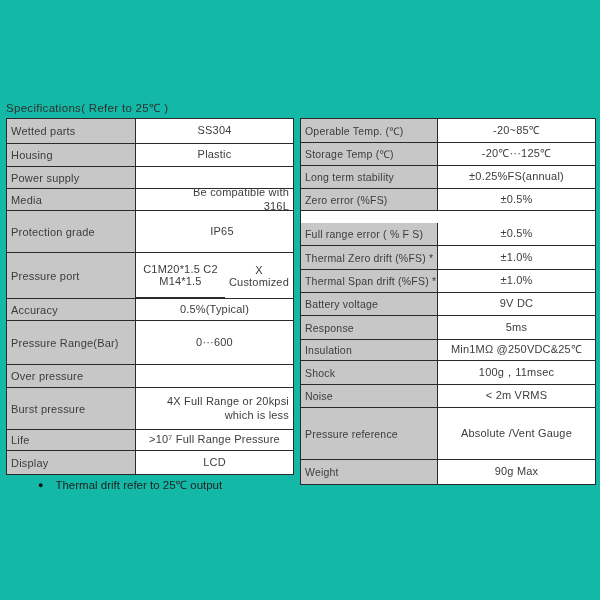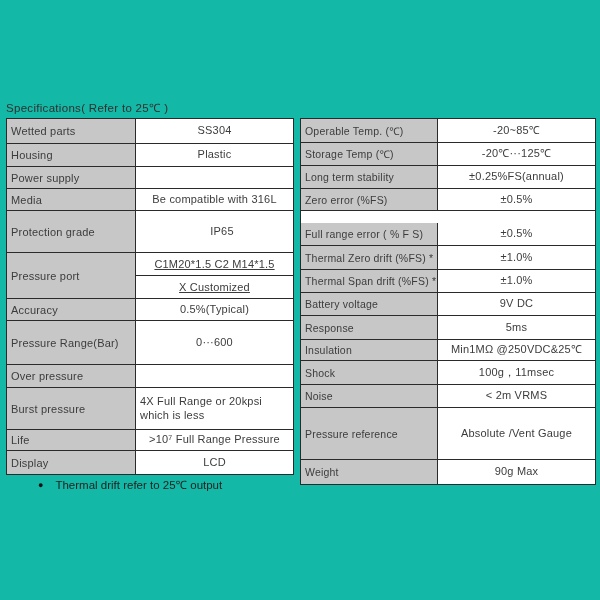--- a/index.html
+++ b/index.html
@@ -24,24 +24,24 @@
   .row:last-child { border-bottom:none; }
   .cell { box-sizing:border-box; display:flex; align-items:center; font-size:11px; letter-spacing:0.2px; }
   .label {
     background:var(--label-bg, #c7c7c7);
     border-right:1px solid var(--border-c, #2a2a2a);
     padding-left:4px; flex:0 0 auto;
   }
   .spec-table.left  .label { width:129px; }
   .spec-table.right .label { width:137px; font-size:10.5px; }
   .value {
-    flex:1 1 auto; justify-content:center; text-align:left;
+    flex:1 1 auto; justify-content:center; text-align:right;
     padding:1px 4px; line-height:1.25;
   }
-  .value-stack { flex:1 1 auto; display:flex; flex-direction:column;text-decoration:underline; }
+  .value-stack { flex:1 1 auto; display:flex; flex-direction:row; }
   .subvalue {
     flex:1 1 auto; display:flex; align-items:center; justify-content:center;
     text-align:center; padding:0 4px;
   }
   .subvalue:first-child { border-bottom:1px solid var(--border-c, #2a2a2a); }
   .footnote {
     position:absolute; left:38px; top:477px;
     font-size:11.5px; color:#222222; display:flex; align-items:center;
   }
   .footnote .bullet { font-size:9px; margin-right:12px; color:#111111; }
@@ -57,21 +57,21 @@
         <div class="cell label">Wetted parts</div>
         <div class="cell value">SS304</div>
       </div>
       <div class="row" style="height: 23px;">
         <div class="cell label">Housing</div>
         <div class="cell value">Plastic</div>
       </div>
       <div class="row" style="height: 22px;">
         <div class="cell label">Power supply</div>
       </div>
-      <div class="row" style="height: 22px;">
+      <div class="row" style="height: 22px; gap: 41px;">
         <div class="cell label">Media</div>
         <div class="cell value">Be compatible with 316L</div>
       </div>
       <div class="row" style="height: 42px; gap: 15px;">
         <div class="cell label">Protection grade</div>
         <div class="cell value">IP65</div>
       </div>
       <div class="row" style="height: 46px;">
         <div class="cell label">Pressure port</div>
         <div class="value-stack">

